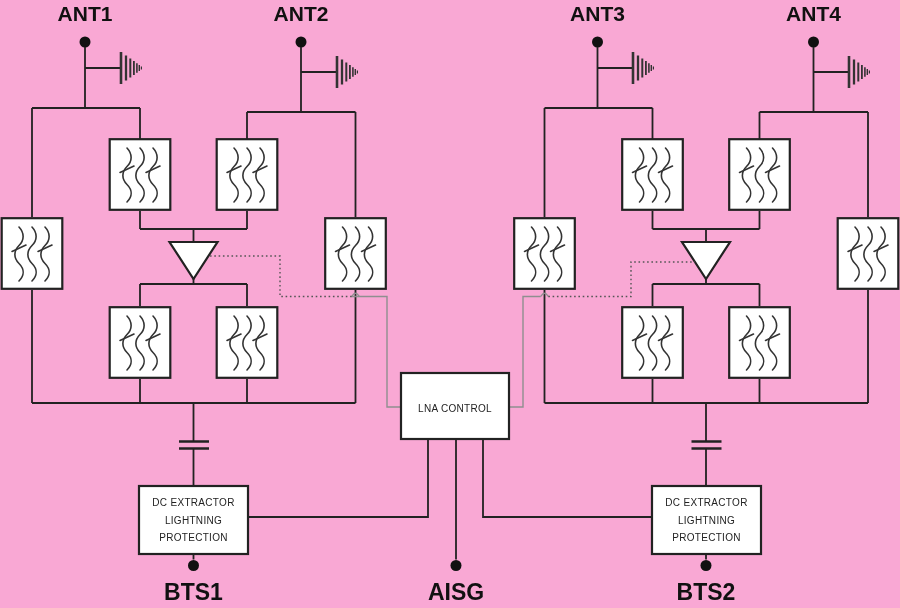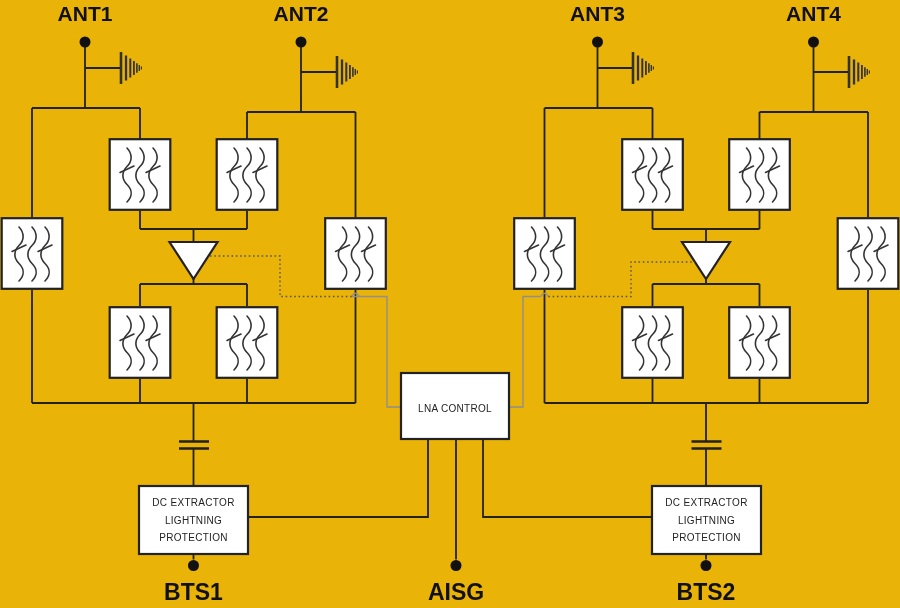--- a/index.html
+++ b/index.html
@@ -1,16 +1,16 @@
 <!DOCTYPE html>
 <html><head>
 <meta charset="utf-8">
 <style>
   html,body{margin:0;padding:0;background:#ffffff;}
-  .stage{width:900px;height:608px;position:relative;background:#eab308;overflow:hidden;}
+  .stage{width:900px;height:608px;position:relative;background:#f9a8d4;overflow:hidden;}
   svg{display:block;}
   .wire{stroke:#222222;stroke-width:1.8;fill:none;}
   .boxline{stroke:#222222;stroke-width:2.2;fill:#ffffff;}
   .ctrl{stroke:#8f8f8f;stroke-width:1.4;fill:none;}
   .dotted{stroke:#555555;stroke-width:1.4;fill:none;stroke-dasharray:1.6 2.7;}
   .dot{fill:#111111;stroke:none;}
   .port-label{font-family:"Liberation Sans",sans-serif;font-weight:bold;font-size:21px;fill:#111111;text-anchor:middle;}
   .port-label-lg{font-family:"Liberation Sans",sans-serif;font-weight:bold;font-size:23px;fill:#111111;text-anchor:middle;}
   .box-label{font-family:"Liberation Sans",sans-serif;font-size:10px;letter-spacing:.3px;fill:#222222;text-anchor:middle;}
   .glyph{stroke:#333333;stroke-width:1.6;fill:none;stroke-linecap:round;}

